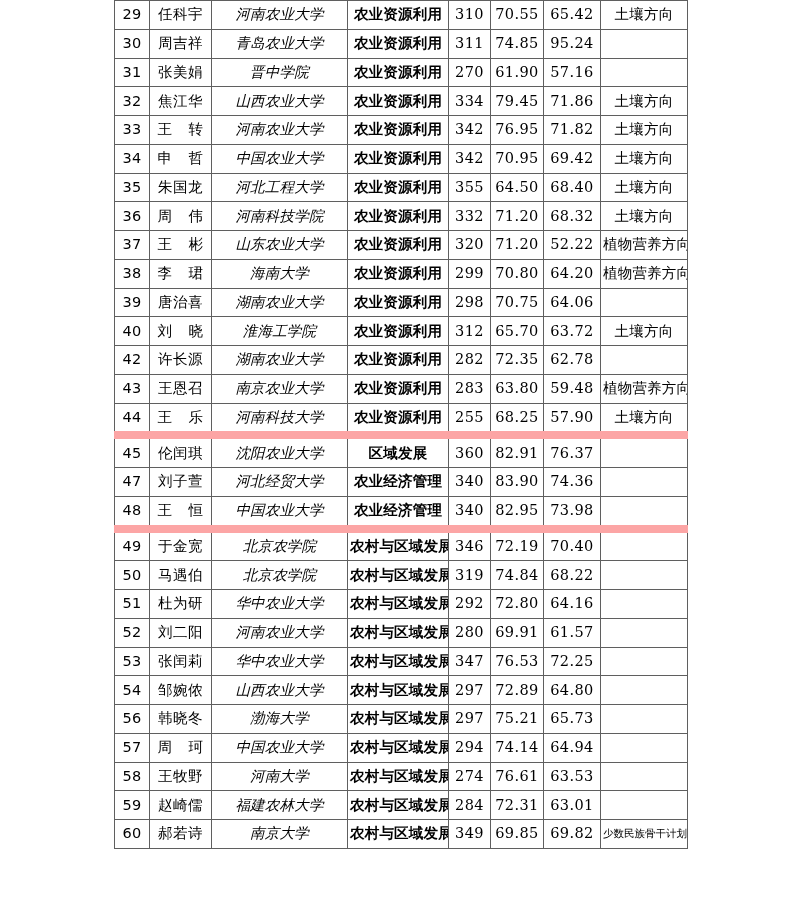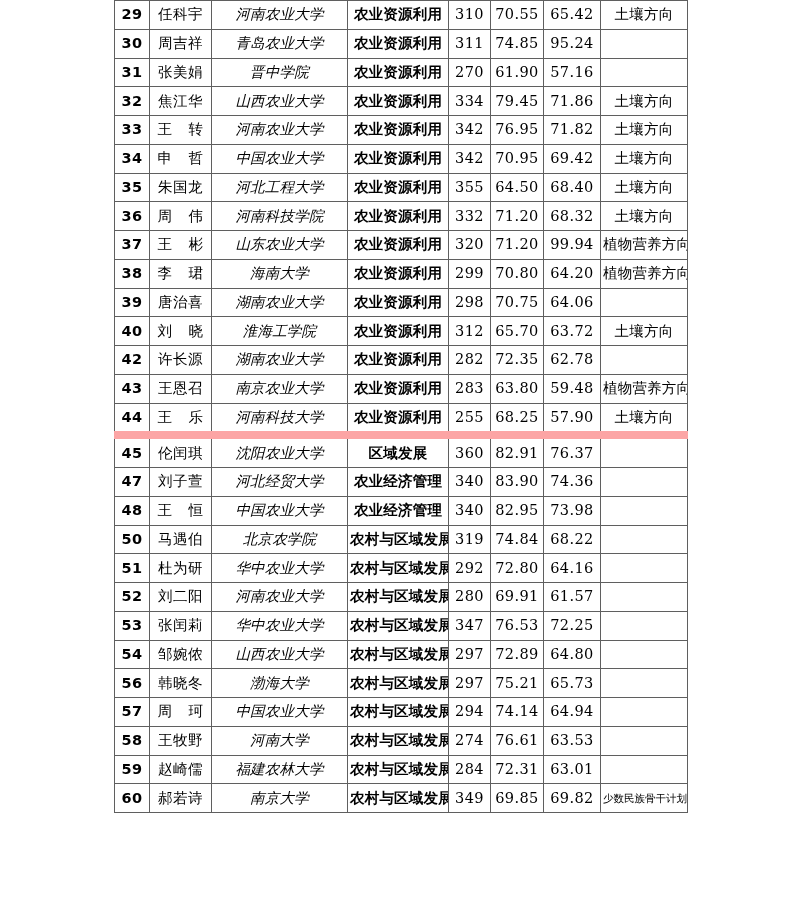--- a/index.html
+++ b/index.html
@@ -52,21 +52,21 @@
     font-size: 14.5px;
     white-space: nowrap;
     overflow: hidden;
   }
   table.roster tr.section-start > td {
     border-top: 8px solid #fca5a5;
     margin-left: 46px;
   }
   td.rank {
     font-family: "DejaVu Sans", "Liberation Sans", sans-serif;
-    font-weight: 700;
+    font-weight: 400;
     font-size: 15px;
     letter-spacing: 0.3px;
   }
   td.name {
     font-size: 15px;
     letter-spacing: 0.5px;
   }
   td.name .spaced-gap {
     display: inline-block;
     width: 16px;
@@ -192,21 +192,21 @@
             <td class="num">68.32</td>
             <td class="note">土壤方向</td>
           </tr>
           <tr>
             <td class="rank">37</td>
             <td class="name">王<span class="spaced-gap"></span>彬</td>
             <td class="univ">山东农业大学</td>
             <td class="major">农业资源利用</td>
             <td class="num">320</td>
             <td class="num">71.20</td>
-            <td class="num">99.94</td>
+            <td class="num">52.22</td>
             <td class="note">植物营养方向</td>
           </tr>
           <tr>
             <td class="rank">38</td>
             <td class="name">李<span class="spaced-gap"></span>珺</td>
             <td class="univ">海南大学</td>
             <td class="major">农业资源利用</td>
             <td class="num">299</td>
             <td class="num">70.80</td>
             <td class="num">64.20</td>
@@ -285,20 +285,30 @@
           <tr>
             <td class="rank">48</td>
             <td class="name">王<span class="spaced-gap"></span>恒</td>
             <td class="univ">中国农业大学</td>
             <td class="major">农业经济管理</td>
             <td class="num">340</td>
             <td class="num">82.95</td>
             <td class="num">73.98</td>
             <td class="note"></td>
           </tr>
+          <tr class="section-start">
+            <td class="rank">49</td>
+            <td class="name">于金宽</td>
+            <td class="univ">北京农学院</td>
+            <td class="major">农村与区域发展</td>
+            <td class="num">346</td>
+            <td class="num">72.19</td>
+            <td class="num">70.40</td>
+            <td class="note"></td>
+          </tr>
           <tr>
             <td class="rank">50</td>
             <td class="name">马遇伯</td>
             <td class="univ">北京农学院</td>
             <td class="major">农村与区域发展</td>
             <td class="num">319</td>
             <td class="num">74.84</td>
             <td class="num">68.22</td>
             <td class="note"></td>
           </tr>

